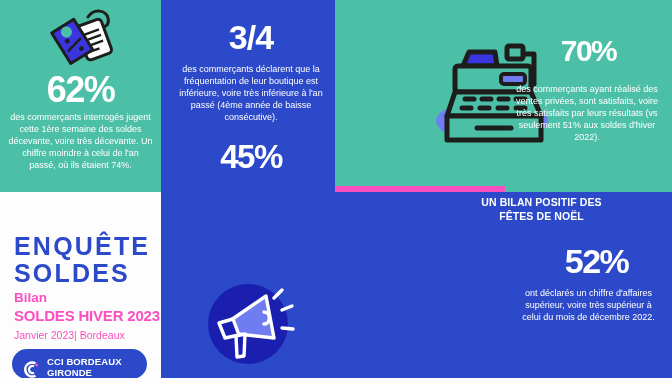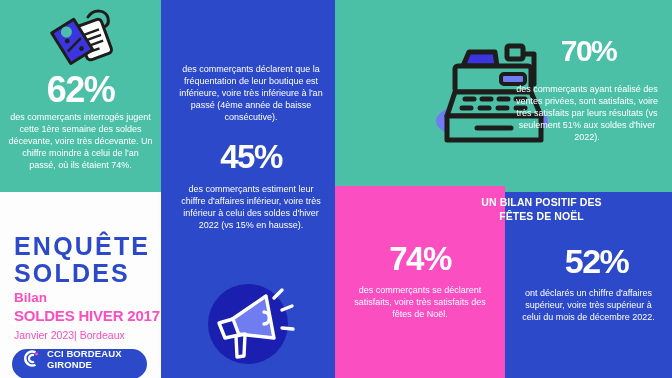--- a/index.html
+++ b/index.html
@@ -73,21 +73,21 @@
     line-height: 1.28; letter-spacing: 0px;
   }
   .bilan .big { font-size: 15px; letter-spacing: -0.2px; }
   .date {
     position: absolute; left: 14px; top: 137px;
     color: #fb4ec0; font-size: 10.5px; font-weight: 400;
   }
   .logo {
     position: absolute; left: 12px; top: 157px;
     width: 135px; height: 30px; border-radius: 15px;
-    background: #2b49c9; display: flex; align-items: flex-start; gap: 6px;
+    background: #2b49c9; display: flex; align-items: flex-end; gap: 6px;
     padding-left: 10px;
   }
   .logo-mark { width: 19px; height: 19px; flex: 0 0 auto; }
   .logo-text {
     color: #ffffff; font-weight: 800; font-size: 9.5px;
     line-height: 1.15; letter-spacing: 0.1px; white-space: pre-line;
   }
 
   
   .banner {
@@ -129,23 +129,23 @@
           <line x1="23" y1="40" x2="39" y2="36" stroke="#1d1d1b" stroke-width="2.6" stroke-linecap="round"></line>
           <circle cx="35" cy="45" r="2.4" fill="#1d1d1b"></circle>
         </g>
       </svg>
     </div>
     <div class="stat s62">62%</div>
     <div class="body-text t62">des commerçants interrogés jugent cette 1ère semaine des soldes décevante, voire très décevante. Un chiffre moindre à celui de l'an passé, où ils étaient 74%.</div>
   </div>
 
   <div class="panel p-blue-mid">
+    <div class="stat s34">3/4</div>
     <div class="body-text t34">des commerçants déclarent que la fréquentation de leur boutique est inférieure, voire très inférieure à l'an passé (4ème année de baisse consécutive).</div>
     <div class="stat s45">45%</div>
-    <div class="body-text t45">des commerçants estiment leur chiffre d'affaires inférieur, voire très inférieur à celui des soldes d'hiver 2022 (vs 15% en hausse).</div>
     <div class="mega-wrap">
       <svg width="102" height="92" viewBox="0 0 102 92">
         <circle cx="48" cy="48" r="40" fill="#1a1fb0"></circle>
         <g stroke="#ffffff" stroke-width="3.4" fill="none" stroke-linecap="round">
           <line x1="74" y1="22" x2="82" y2="14"></line>
           <line x1="82" y1="34" x2="92" y2="30"></line>
           <line x1="82" y1="52" x2="93" y2="53"></line>
         </g>
         <path d="M31 44 L66 20 L74 62 L38 58 Z" fill="#6f7df0" stroke="#ffffff" stroke-width="3.4" stroke-linejoin="round"></path>
         <path d="M19 47 L33 43 L39 59 L25 62 Z" fill="#1a1fb0" stroke="#ffffff" stroke-width="3.4" stroke-linejoin="round"></path>
@@ -183,41 +183,37 @@
     <div class="body-text t70">des commerçants ayant réalisé des ventes privées, sont satisfaits, voire très satisfaits  par leurs résultats (vs seulement 51% aux soldes d'hiver 2022).</div>
   </div>
 
   <div class="panel p-white-left">
     <div class="enquete">
       <div>ENQUÊTE</div>
       <div>SOLDES</div>
     </div>
     <div class="bilan">
       <div>Bilan</div>
-      <div class="big">SOLDES HIVER 2017</div>
+      <div class="big">SOLDES HIVER 2023</div>
     </div>
     <div class="date">Janvier 2023| Bordeaux</div>
     <div class="logo">
       <span class="logo-mark">
         <svg width="19" height="19" viewBox="0 0 19 19">
           <path d="M13.5 3.3 A7 7 0 1 0 13.5 15.7" fill="none" stroke="#ffffff" stroke-width="2.4"></path>
           <path d="M12 6.2 A3.6 3.6 0 1 0 12 12.8" fill="none" stroke="#ffffff" stroke-width="2.2"></path>
           <circle cx="14.6" cy="5" r="1.5" fill="#fb4ec0"></circle>
         </svg>
       </span>
       <span class="logo-text">CCI BORDEAUX
 GIRONDE</span>
     </div>
   </div>
 
   <div class="sep sep-pink-strip"></div>
-  <div class="panel p-pink">
-    <div class="stat s74">74%</div>
-    <div class="body-text t74">des commerçants se déclarent satisfaits, voire très satisfaits des fêtes de Noël.</div>
-  </div>
 
   <div class="panel p-blue-right">
     <div class="stat s52">52%</div>
     <div class="body-text t52">ont déclarés un chiffre d'affaires supérieur, voire très supérieur à celui du mois de décembre 2022.</div>
   </div>
 
   <div class="banner">
     <div>UN BILAN POSITIF DES</div>
     <div>FÊTES DE NOËL</div>
   </div>

